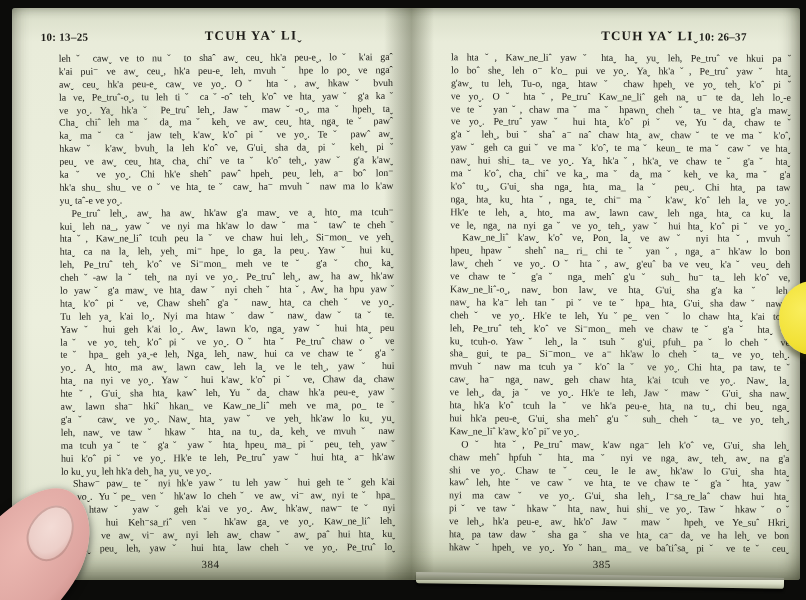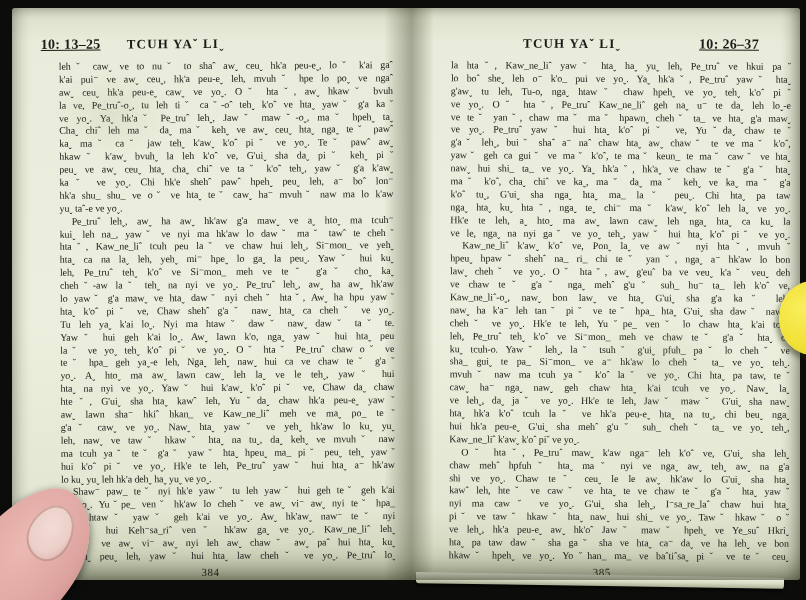--- a/index.html
+++ b/index.html
@@ -24,22 +24,22 @@
                    inset 0 8px 12px -8px rgba(35,38,20,.28);}
   .page{position:absolute;top:0;height:100%;color:var(--ink);}
   .page-left{left:0;width:394px;}
   .page-right{left:394px;width:394px;}
   .page-inner{position:relative;height:100%;}
   .page-left .page-inner{transform:rotate(-.3deg);}
   .page-right .page-inner{transform:rotate(.25deg);}
 
   .page-header{display:grid;grid-template-columns:86px 1fr 86px;align-items:baseline;
         padding:20px 16px 0 30px;font-weight:bold;font-size:12.5px;}
-  .page-header .title{grid-column:2;text-align:left;font-size:13px;letter-spacing:1.2px;margin-top:8px;}
-  .page-header .ref{font-size:14px;letter-spacing:.3px;text-decoration:underline;}
+  .page-header .title{grid-column:2;text-align:right;font-size:13px;letter-spacing:1.2px;}
+  .page-header .ref{font-size:11px;letter-spacing:.3px;}
   .page-left .ref{grid-column:1;grid-row:1;text-align:left;}
   .page-right .ref{grid-column:3;grid-row:1;text-align:left;}
 
   .text-block{position:relative;margin:8px 12px 0 48px;}
   .page-right .text-block{margin:8px 10px 0 44px;}
   .line{position:relative;font-size:10px;line-height:12.9px;height:12.9px;overflow:hidden;}
   .ltext{display:block;text-align:justify;text-align-last:justify;letter-spacing:-.1px;}
   .line.end .ltext{text-align-last:left;}
   .line.indent .ltext{text-indent:12px;}
 

